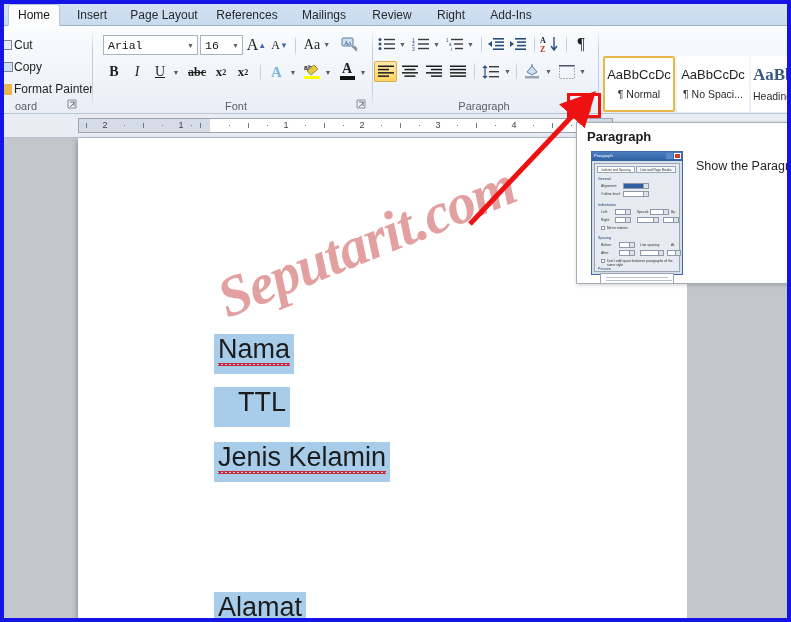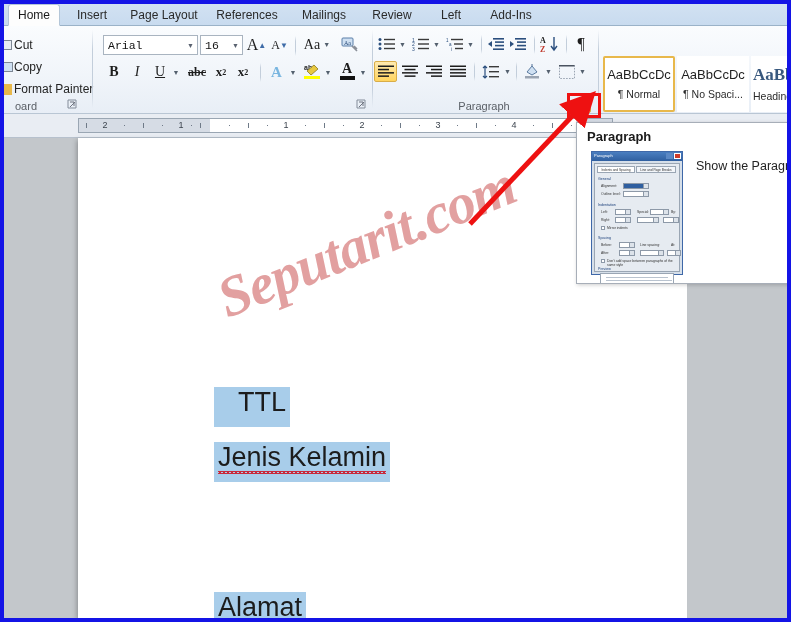--- a/index.html
+++ b/index.html
@@ -218,21 +218,21 @@
 
 <div id="frame">
 
   <div id="tabbar">
     <div class="tab active" style="left:4px;width:52px;">Home</div>
     <div class="tab inactive" style="left:60px;width:56px;">Insert</div>
     <div class="tab inactive" style="left:118px;width:84px;">Page Layout</div>
     <div class="tab inactive" style="left:204px;width:78px;">References</div>
     <div class="tab inactive" style="left:286px;width:68px;">Mailings</div>
     <div class="tab inactive" style="left:358px;width:60px;">Review</div>
-    <div class="tab inactive" style="left:422px;width:50px;">Left</div>
+    <div class="tab inactive" style="left:422px;width:50px;">Right</div>
     <div class="tab inactive" style="left:476px;width:62px;">Add-Ins</div>
   </div>
 
   <div id="ribbon">
 
     <div class="mini-icon" style="left:-2px;top:14px;width:10px;height:10px;border:1px solid #7d8794;background:#e8edf3;"></div>
     <div id="clip-cut" style="left:10px;top:12px;">Cut</div>
 
     <div class="mini-icon" style="left:-2px;top:36px;width:11px;height:10px;border:1px solid #7d8794;background:#cfe0f2;"></div>
     <div id="clip-copy" style="left:10px;top:34px;">Copy</div>
@@ -311,20 +311,21 @@
         <span class="drop">▼</span>
       </div>
     <div class="ico" style="left:332px;top:33px;width:22px;height:23px;flex-direction:column;">
       <span style="font-family:'Liberation Serif',serif;font-size:14px;font-weight:bold;line-height:13px;">A</span>
       <span style="display:block;width:15px;height:4px;background:#111;margin-top:1px;"></span>
     </div>
     <div class="ico" style="left:353px;top:36px;width:12px;height:20px;">
         <span class="drop">▼</span>
       </div>
 
+    <div class="grp-label" style="left:99px;width:266px;">Font</div>
     <div class="launcher" style="left:351px;top:72px;">
       <svg width="11" height="11" viewBox="0 0 11 11">
           <path d="M1 1 h8 v8 h-8 z" fill="none" stroke="#848d9a" stroke-width="1"></path>
           <path d="M3 3 h4 v4" fill="none" stroke="#6e7480" stroke-width="1"></path>
           <path d="M3 8 l5 -5" stroke="#6e7480" stroke-width="1"></path>
         </svg>
     </div>
 
     <div class="grp-sep" style="left:368px;"></div>
 
@@ -526,20 +527,23 @@
     <div id="indent-top"></div>
     <div id="indent-bot"></div>
     <div id="indent-box"></div>
     <div id="tabstop"></div>
   </div>
 
   <div id="docarea">
     <div id="page">
       <div id="watermark">Seputarit.com</div>
 
+      <div class="docline" style="top:196px;">
+        <span class="sq">Nama</span>
+      </div>
       <div class="docline" style="top:249px;padding-left:24px;">
         <span>TTL</span>
       </div>
       <div class="docline" style="top:304px;">
         <span class="sq">Jenis Kelamin</span>
       </div>
       <div class="docline" style="top:414px;padding-bottom:42px;margin-top:40px;">
         <span class="sq">Alamat</span>
       </div>
 

